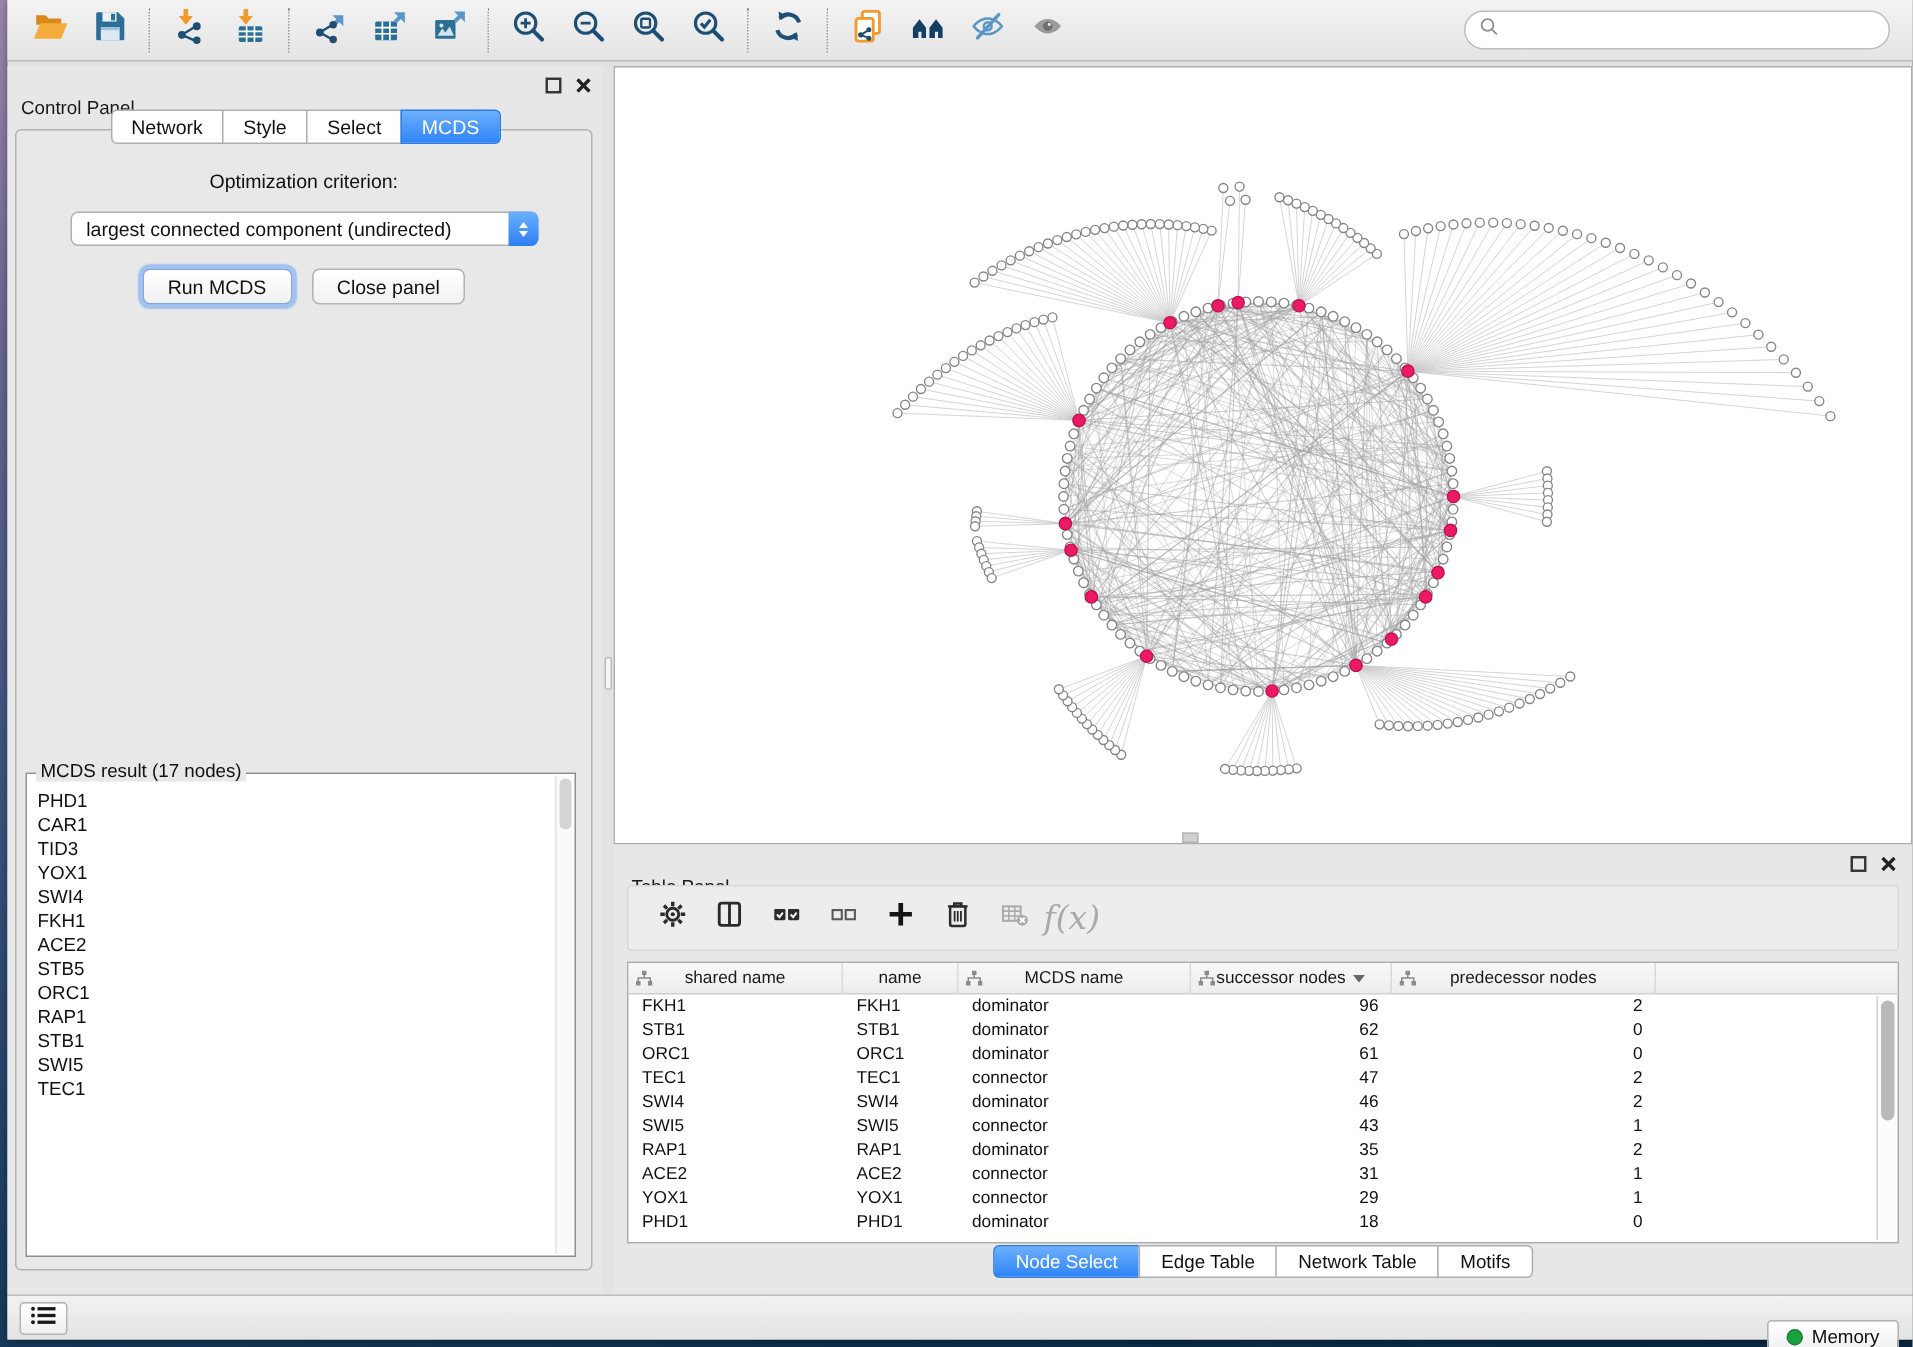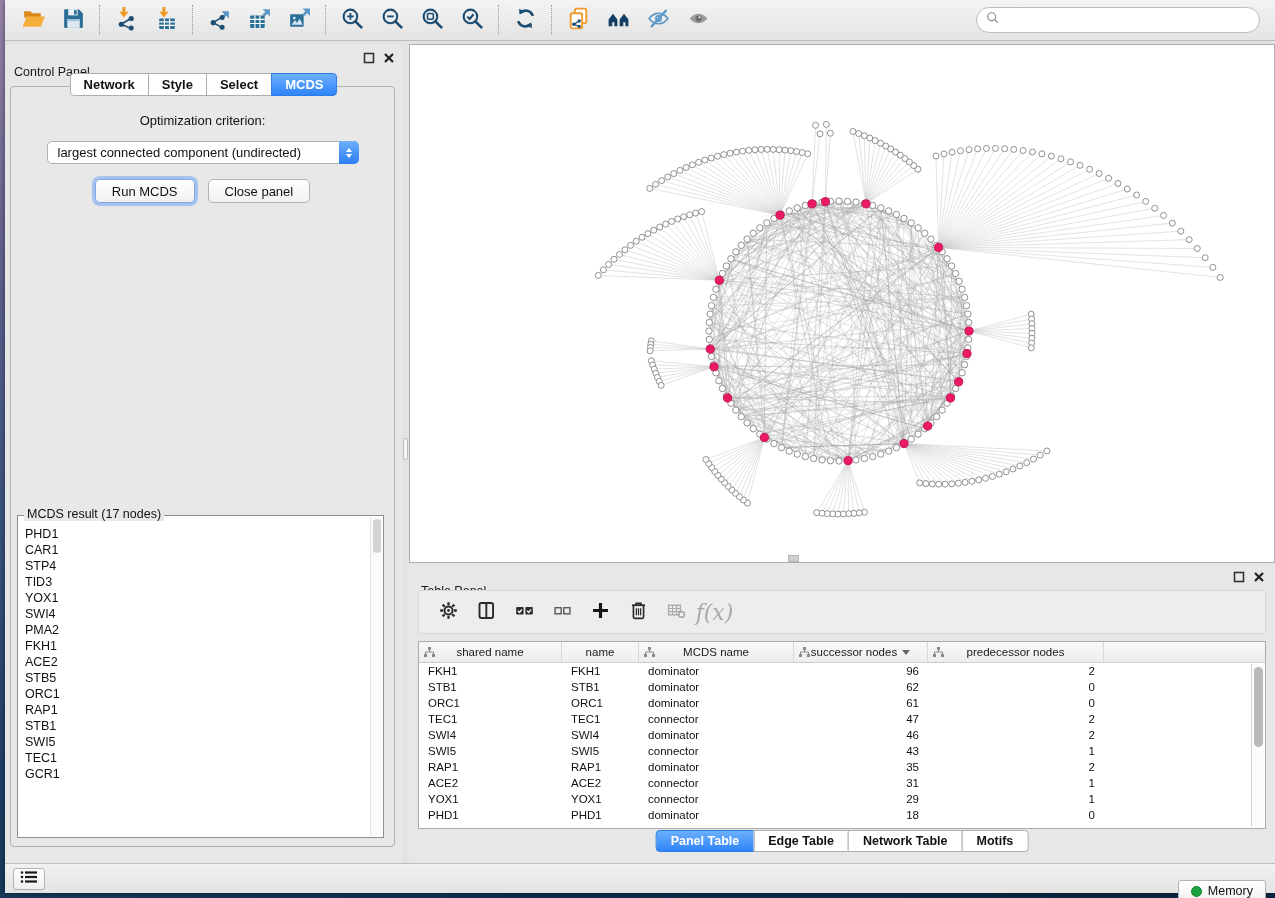--- a/index.html
+++ b/index.html
@@ -22,21 +22,21 @@
   .search input { border:none; outline:none; flex:1; font-size:13px; margin-left:6px; background:transparent; }
 
   
   .control-panel { position:absolute; left:0; top:44px; width:397px; bottom:30px; background:#e7e7e7; }
   .panel-titlebar { position:relative; height:25px; }
   .panel-title { position:absolute; left:9px; top:21px; font-size:12.5px; color:#1a1a1a; }
   .win-btns { position:absolute; right:7px; top:6px; display:flex; gap:8px; }
   .win-btns svg { width:12px; height:12px; }
   .cp-tabs { position:absolute; top:29px; left:50%; transform:translateX(-50%); display:flex; z-index:3; }
   .seg { font-size:13px; padding:3px 13px; background:#fff; border:1px solid #aeaeae; margin-left:-1px;
-    color:#111; white-space:nowrap;font-weight:bold; }
+    color:#111; white-space:nowrap; }
   .seg:first-child { border-radius:4px 0 0 4px; margin-left:0; }
   .seg:last-child { border-radius:0 4px 4px 0; }
   .seg.active { background:linear-gradient(#6cb0fe,#2f84f6); border-color:#2d7be4; color:#fff; }
   .cp-body { position:absolute; left:5px; right:7px; top:42px; bottom:16px; background:#e8e8e8;
     border:1px solid #b2b2b2; border-radius:4px; }
   .opt-label { margin-top:26px; text-align:center; font-size:13px; color:#111; }
   .criterion { position:relative; margin:13px auto 0; width:312px; height:23px; background:#fff;
     border:1px solid #b1b1b1; border-radius:5px; font-size:13px; line-height:21px; padding-left:10px; color:#111; }
   .stepper { position:absolute; right:-1px; top:-1px; width:20px; height:23px; border-radius:0 5px 5px 0;
     background:linear-gradient(#6cb0fe,#2c7ef2); display:flex; flex-direction:column; align-items:center; justify-content:center; gap:2px; }
@@ -284,34 +284,31 @@
       </div>
       <div class="cp-buttons">
         <button class="btn focused">Run MCDS</button>
         <button class="btn">Close panel</button>
       </div>
       <div class="group">
         <span class="group-label">MCDS result (17 nodes)</span>
         <div class="mcds-list" id="mcds-list">
               <div class="mcds-item">PHD1</div>
               <div class="mcds-item">CAR1</div>
-              <div class="mcds-item">STP4</div>
               <div class="mcds-item">TID3</div>
               <div class="mcds-item">YOX1</div>
               <div class="mcds-item">SWI4</div>
-              <div class="mcds-item">PMA2</div>
               <div class="mcds-item">FKH1</div>
               <div class="mcds-item">ACE2</div>
               <div class="mcds-item">STB5</div>
               <div class="mcds-item">ORC1</div>
               <div class="mcds-item">RAP1</div>
               <div class="mcds-item">STB1</div>
               <div class="mcds-item">SWI5</div>
               <div class="mcds-item">TEC1</div>
-              <div class="mcds-item">GCR1</div>
             </div>
         <div class="list-scroll">
               <div class="list-thumb"></div>
             </div>
       </div>
     </div>
   </div>
 
   <div class="v-divider">
         <div class="v-handle"></div>
@@ -1369,21 +1366,21 @@
                 <div class="td c2">dominator</div>
                 <div class="td c3 num">18</div>
                 <div class="td c4 num">0</div>
               </div>
             </div>
         <div class="tbl-scroll">
               <div class="tbl-thumb"></div>
             </div>
       </div>
       <div class="tp-tabs" id="tp-tabs">
-            <div class="seg active">Panel Table</div>
+            <div class="seg active">Node Select</div>
             <div class="seg">Edge Table</div>
             <div class="seg">Network Table</div>
             <div class="seg">Motifs</div>
           </div>
     </div>
   </div>
 
   <div class="status-bar">
     <div class="sb-left">
       <span><svg width="18" height="14" viewBox="0 0 18 14">

